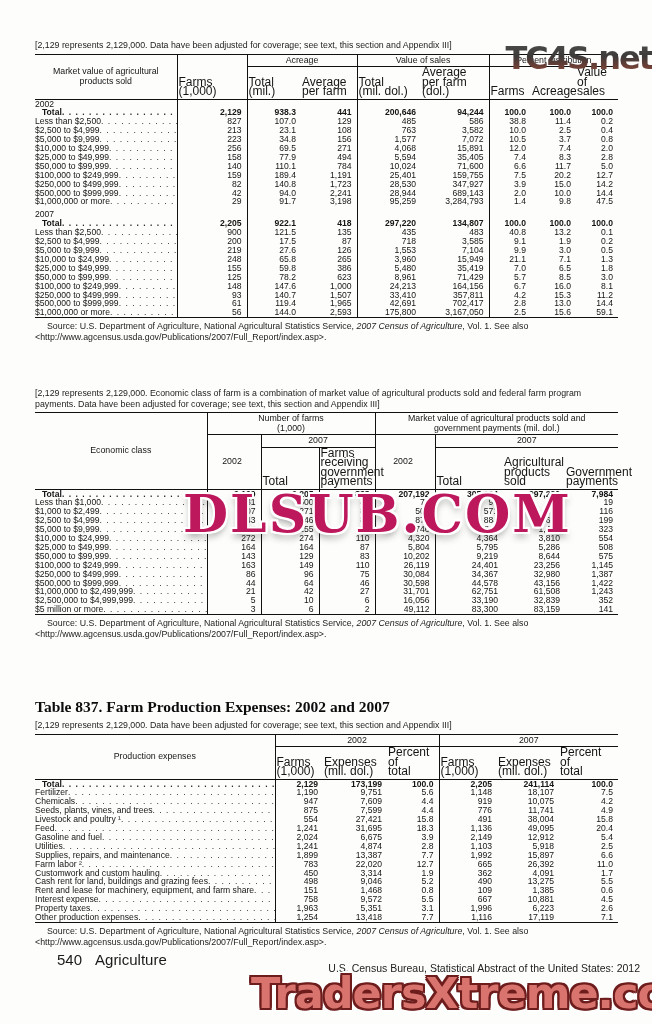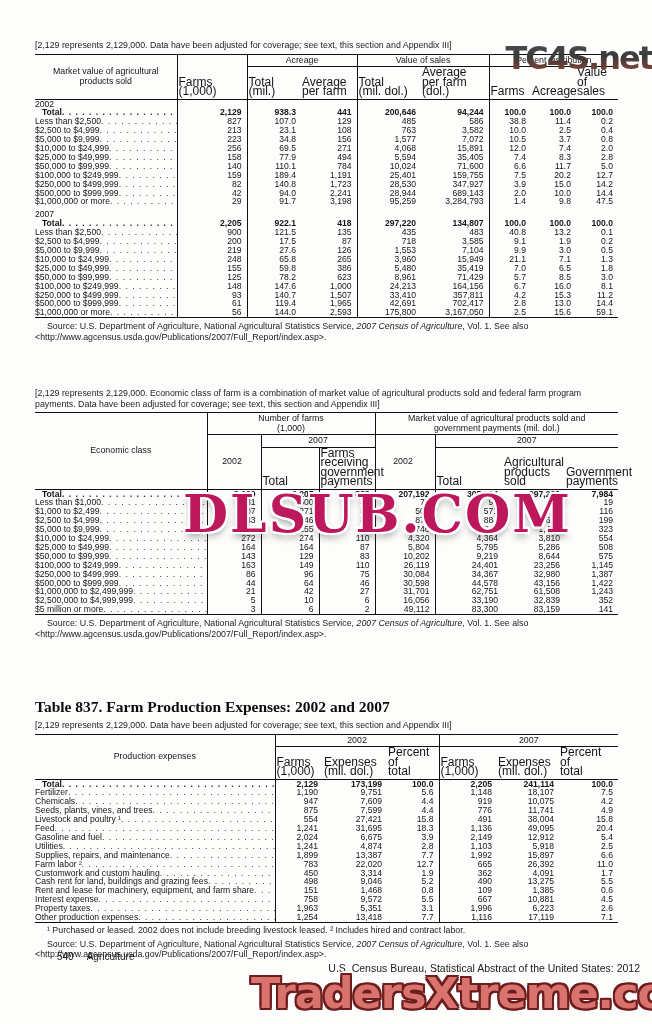--- a/index.html
+++ b/index.html
@@ -62,21 +62,21 @@
   }
   .wm-bottom {
     top:972px; left:251px; font-family:"DejaVu Sans", sans-serif; font-weight:bold;
     font-size:43px; letter-spacing:-1px; color:#d9736e;
     text-shadow:
       -2px 0 0 #6e1d1d, 2px 0 0 #6e1d1d, 0 -2px 0 #6e1d1d, 0 2px 0 #6e1d1d,
       -2px -2px 0 #6e1d1d, 2px -2px 0 #6e1d1d, -2px 2px 0 #6e1d1d, 2px 2px 0 #6e1d1d,
       -4px 0 0 #fff, 4px 0 0 #fff, 0 -4px 0 #fff, 0 4px 0 #fff,
       -3px -3px 0 #fff, 3px -3px 0 #fff, -3px 3px 0 #fff, 3px 3px 0 #fff;
   }
-  .footer-left { position:absolute; left:57px; top:951px; font-size:10px; color:#1a1a1a; }
+  .footer-left { position:absolute; left:57px; top:951px; font-size:15px; color:#1a1a1a; }
   .footer-left .sec { margin-left:13px; }
   .footer-right { position:absolute; right:12px; top:962px; font-size:10.5px; color:#222; }
 </style>
 </head>
 <body>
 
 <section class="block" style="top:40px;">
   <p class="tbl-note">[2,129 represents 2,129,000. Data have been adjusted for coverage; see text, this section and Appendix III]</p>
   <table id="t835">
       <colgroup>
@@ -1014,21 +1014,20 @@
           </td>
           <td class="num rl">1,254</td>
           <td class="num">13,418</td>
           <td class="num">7.7</td>
           <td class="num rl">1,116</td>
           <td class="num">17,119</td>
           <td class="num">7.1</td>
         </tr>
       </tbody>
     </table>
-  <p class="ftn">¹ Purchased or leased. 2002 does not include breeding livestock leased. ² Includes hired and contract labor.</p>
   <p class="src"><span>Source: U.S. Department of Agriculture, National Agricultural Statistics Service, </span><span class="it">2007 Census of Agriculture</span><span>, Vol. 1. See also &lt;http://www.agcensus.usda.gov/Publications/2007/Full_Report/index.asp&gt;.</span></p>
 </section>
 
 <div class="footer-left">
   <span>540</span><span class="sec">Agriculture</span>
 </div>
 <div class="footer-right">U.S. Census Bureau, Statistical Abstract of the United States: 2012</div>
 
 <div class="wm wm-top">TC4S.net</div>
 <div class="wm wm-mid">DLSUB.COM</div>

